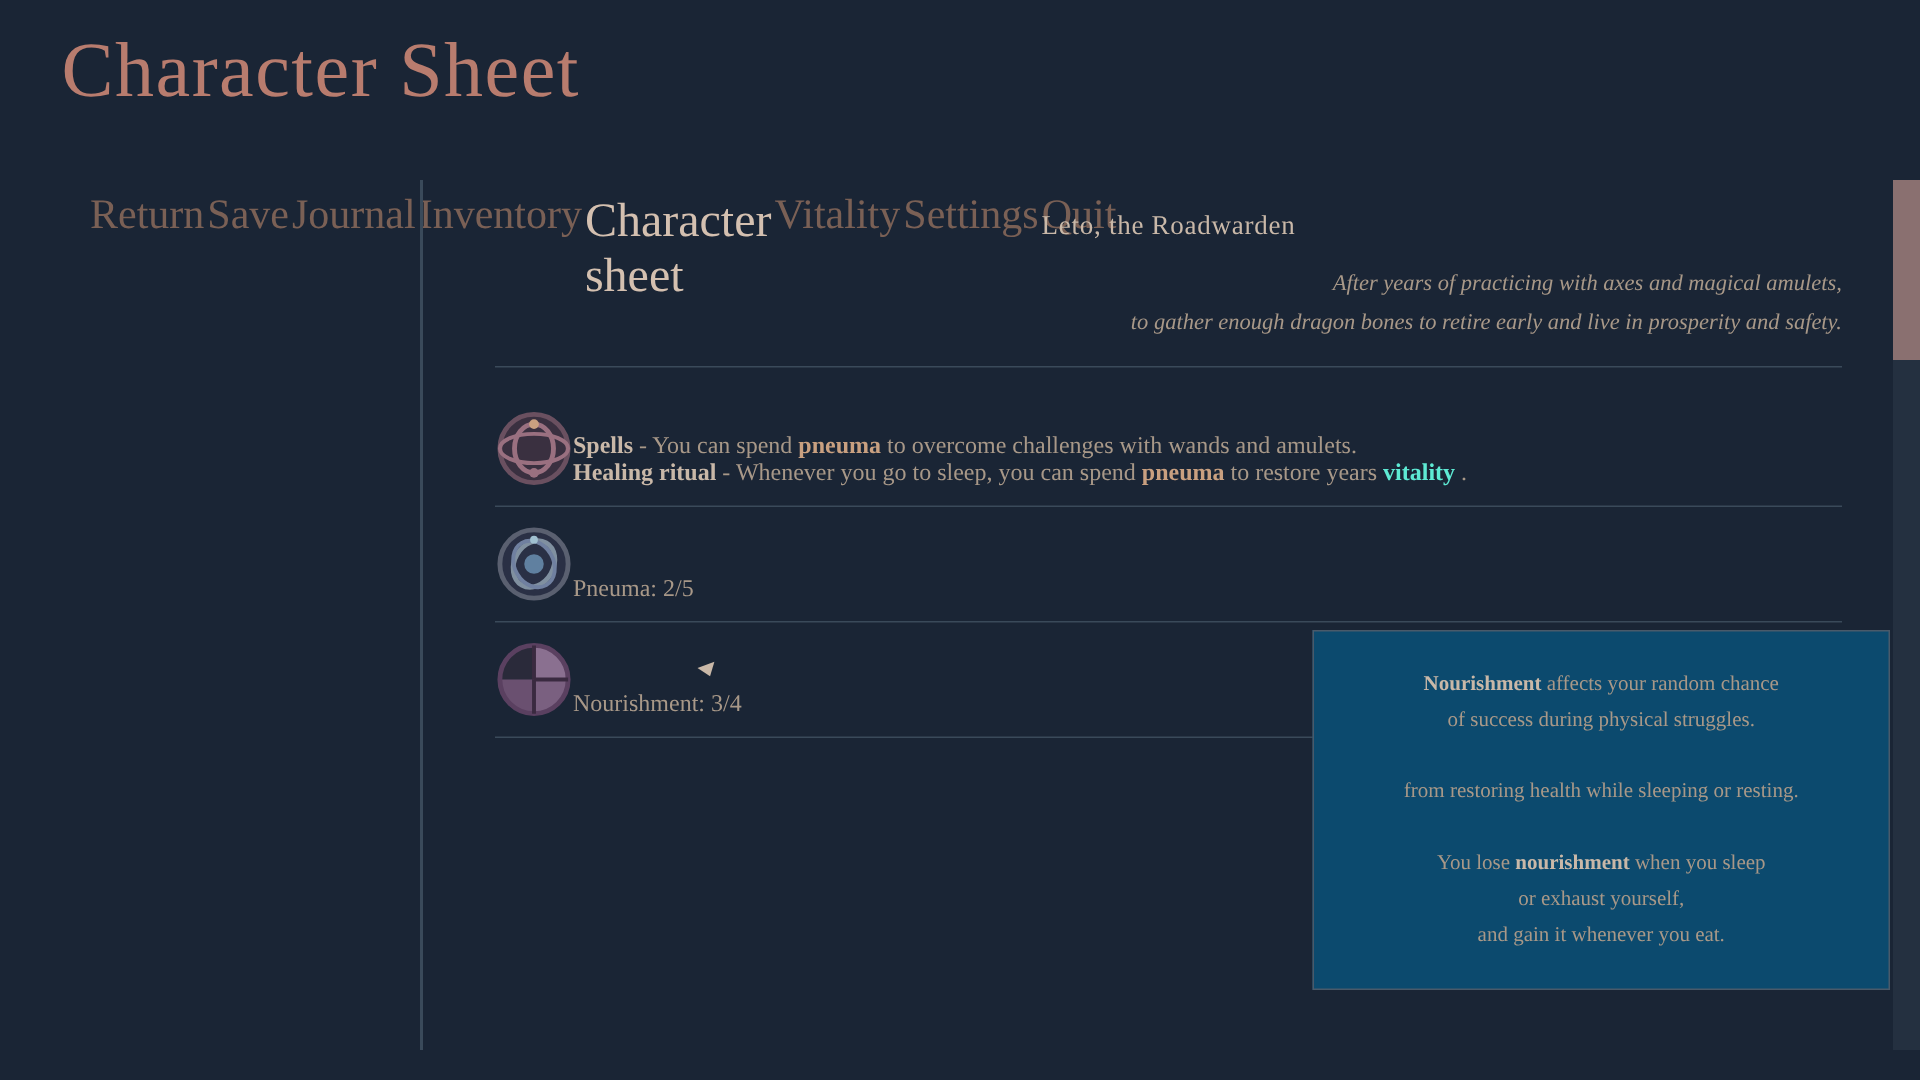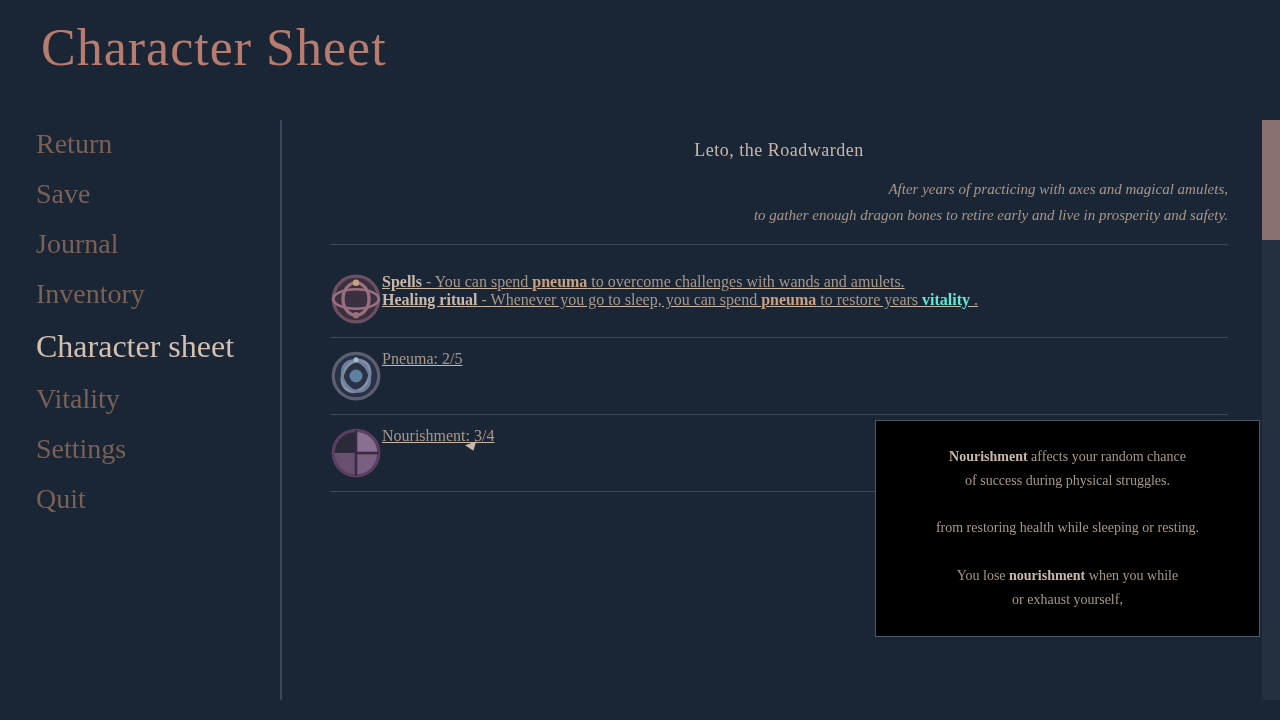--- a/index.html
+++ b/index.html
@@ -25,23 +25,23 @@
       letter-spacing: 1px;
     }
 
     
     #sidebar {
       position: absolute;
       top: 120px;
       left: 0;
       width: 288px;
       display: flex;
-      flex-direction: column;
+      flex-direction: row;
       gap: 2px;
-      padding-left: 36px;
+      padding-left: 60px;
     }
 
     .sidebar-item {
       font-size: 28px;
       color: #7a6055;
       cursor: pointer;
       padding: 8px 0;
       transition: color 0.2s;
     }
 
@@ -111,25 +111,24 @@
     
     .hr {
       border: none;
       border-top: 1px solid #3a4a5a;
       margin: 16px 0;
     }
 
     
     .stat-row {
       display: flex;
-      align-items: flex-start;
+      align-items: flex-end;
       padding: 12px 0;
       border-bottom: 1px solid #3a4a5a;
       position: relative;
-      text-decoration: underline;
     }
 
     .stat-text {
       font-size: 16px;
       color: #a89888;
     }
 
     .stat-text .highlight {
       color: #c9a080;
       font-weight: bold;
@@ -144,21 +143,21 @@
       font-weight: bold;
       color: #c9b8a8;
     }
 
     
     #tooltip {
       position: absolute;
       right: 20px;
       top: 420px;
       width: 385px;
-      background-color: #000000;
+      background-color: #0c4a6e;
       border: 1px solid #4a5a6a;
       padding: 24px 20px;
       font-size: 14px;
       color: #a89888;
       line-height: 1.7;
       text-align: center;
       z-index: 10;
     }
 
     
@@ -270,16 +269,17 @@
     <span style="font-weight:bold; color:#c9b8a8;">Nourishment</span>
     <span> affects your random chance</span>
   </p>
   <p>of success during physical struggles.</p>
   <br>
   <p>from restoring health while sleeping or resting.</p>
   <br>
   <p>
     <span>You lose </span>
     <span style="font-weight:bold; color:#c9b8a8;">nourishment</span>
-    <span> when you while</span>
+    <span> when you sleep</span>
   </p>
   <p>or exhaust yourself,</p>
+  <p>and gain it whenever you eat.</p>
 </div>
 
 </body></html>

